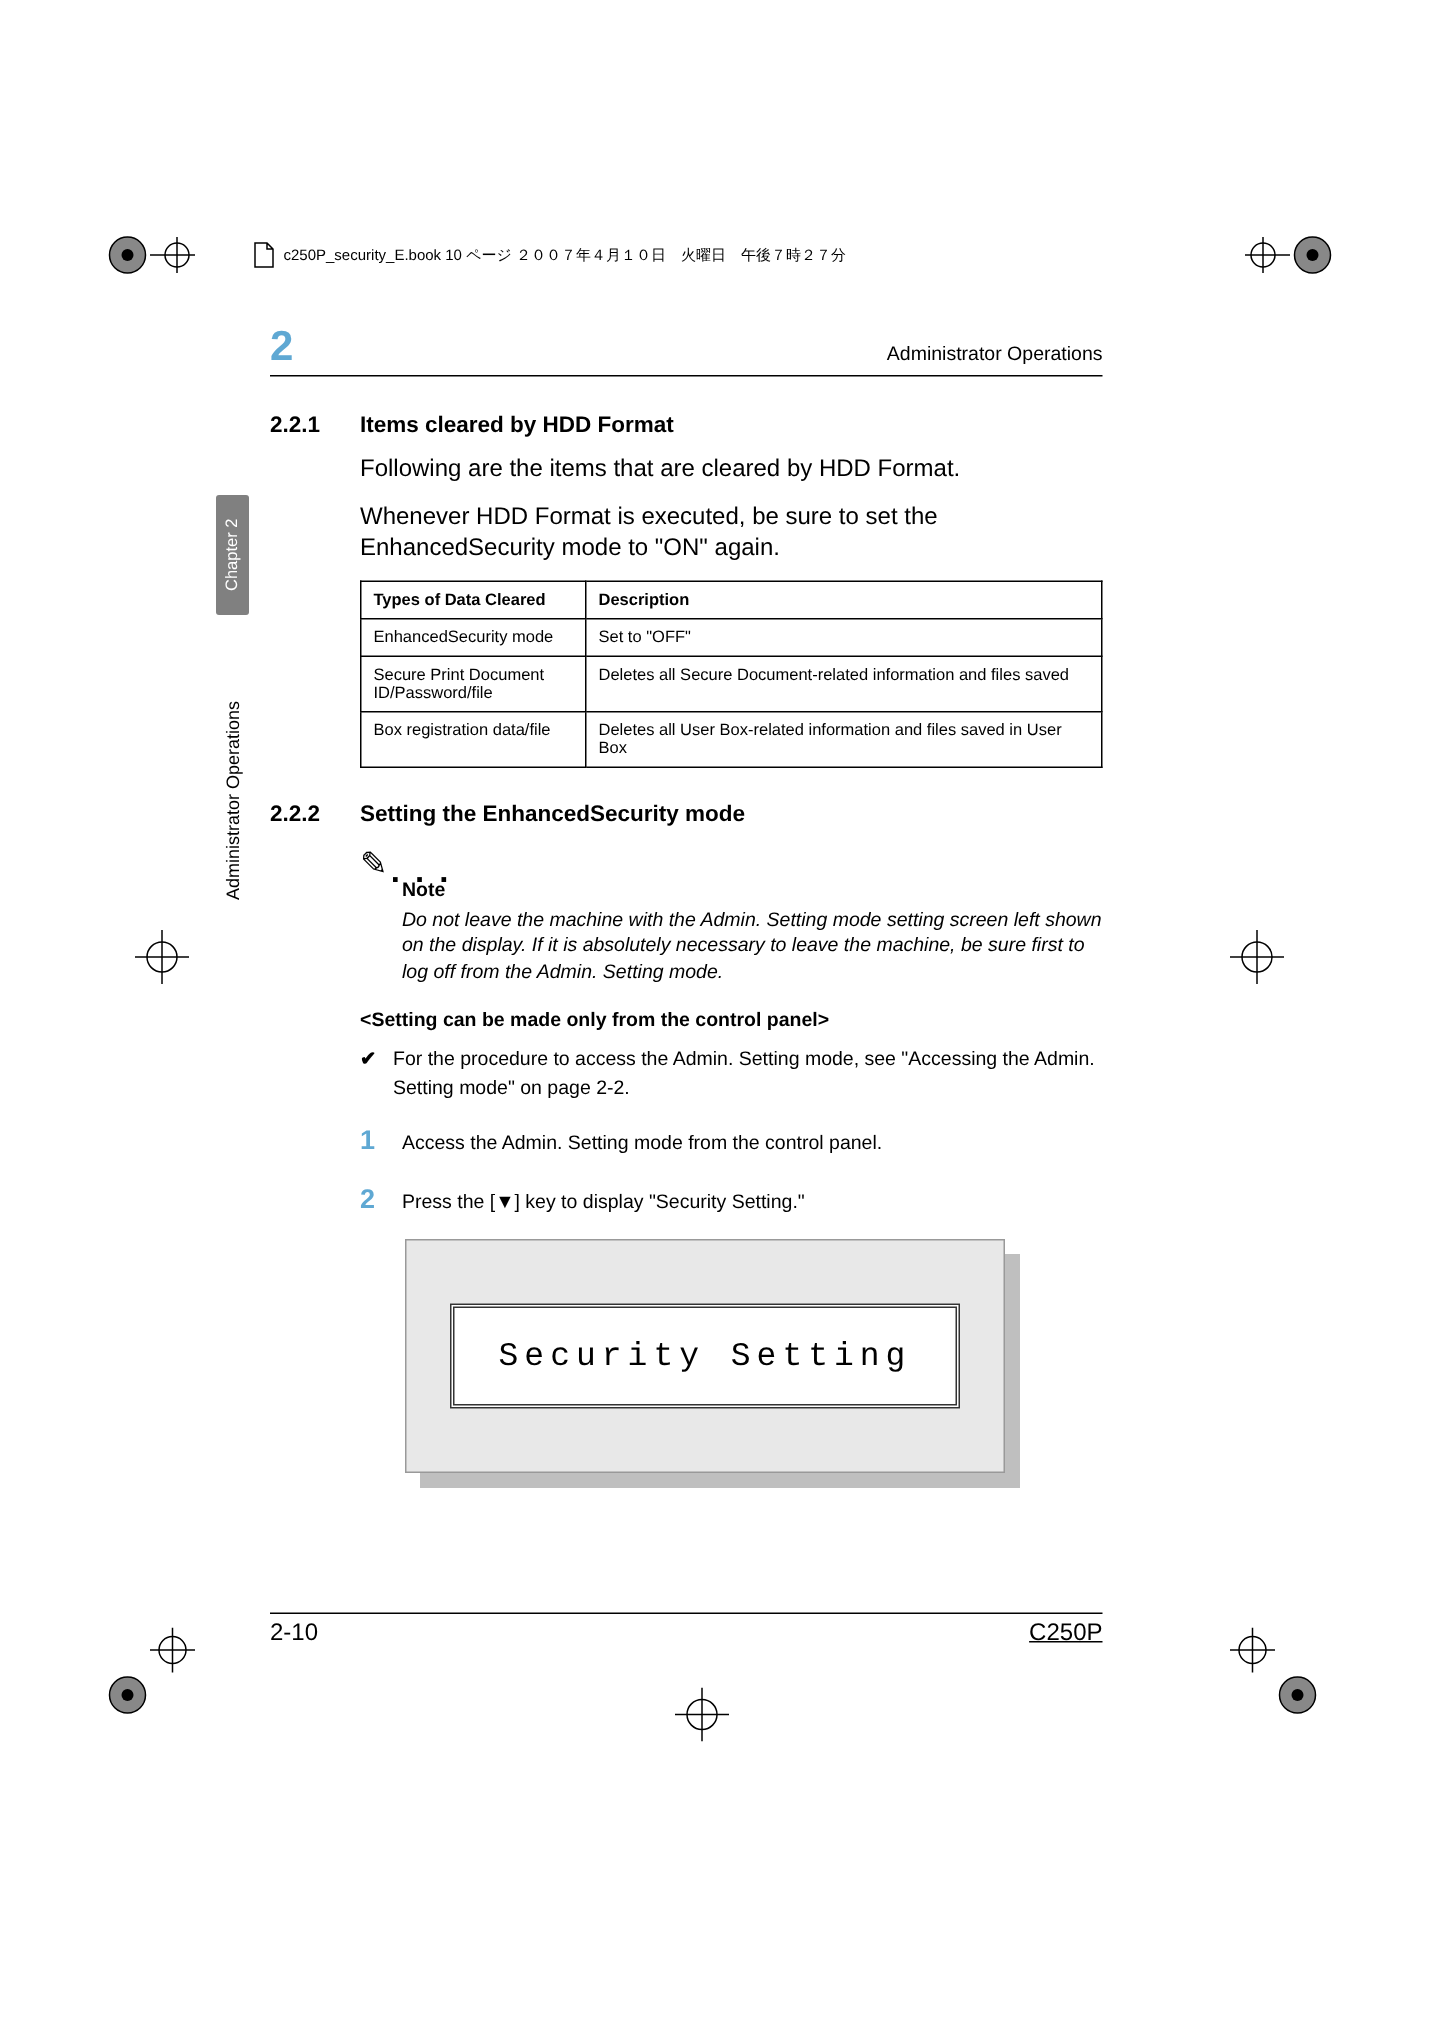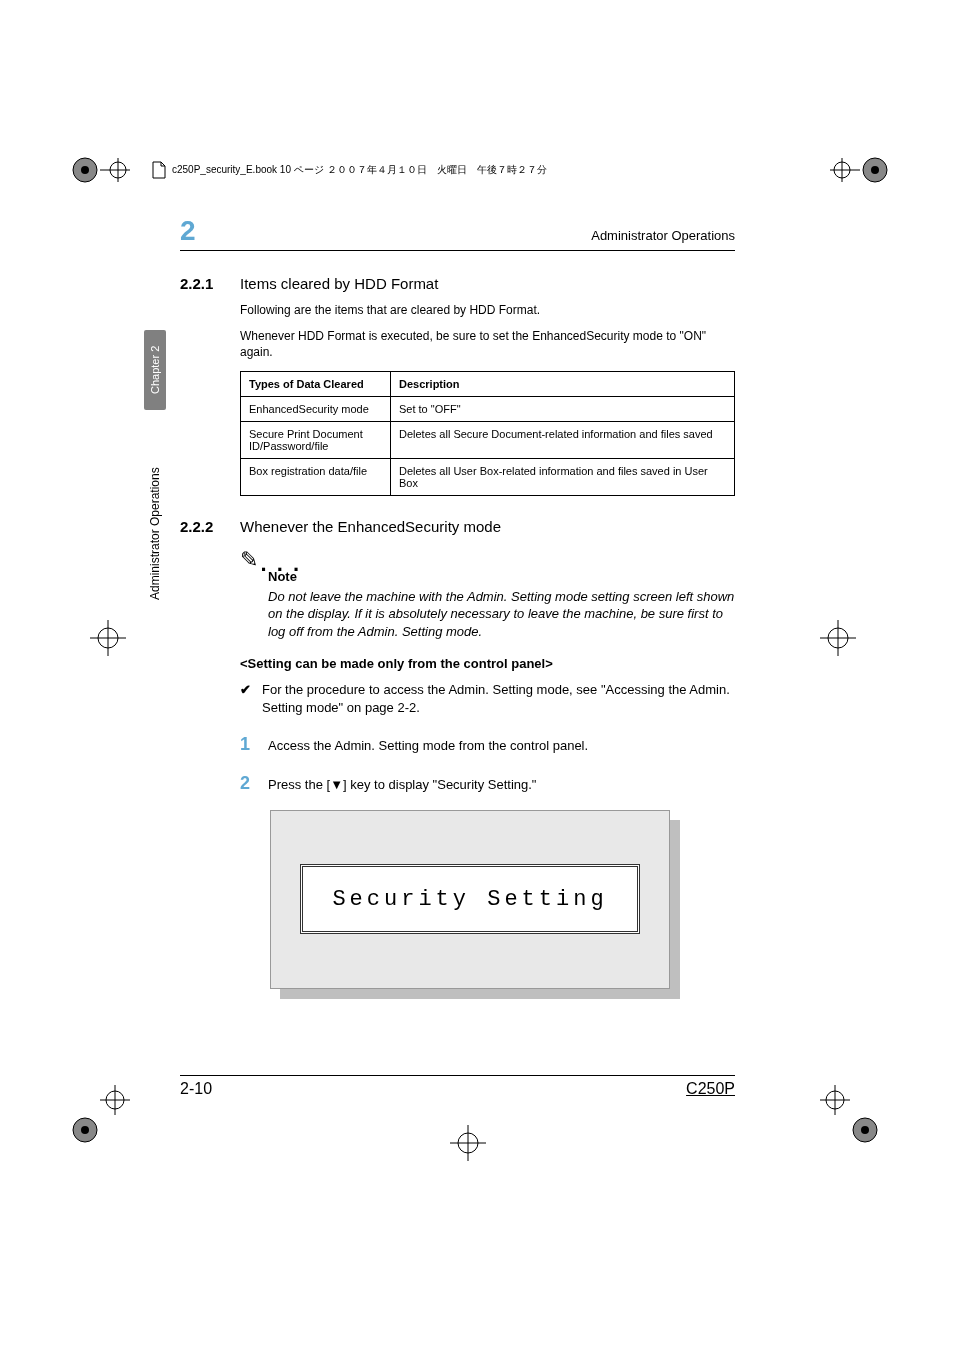--- a/index.html
+++ b/index.html
@@ -8,21 +8,21 @@
     background: #fff;
     width: 954px;
     height: 1350px;
     position: relative;
     color: #000;
   }
   .print-mark { position: absolute; }
   .print-mark svg { display: block; }
   .book-header {
     position: absolute;
-    left: 152px; top: 161px;
+    left: 169px; top: 161px;
     font-size: 10px;
     display: flex;
     align-items: center;
     gap: 6px;
   }
   .book-header .page-icon {
     width: 14px; height: 18px;
   }
 
   .content {
@@ -43,23 +43,23 @@
     color: #5fa8d3;
     font-family: Arial, sans-serif;
   }
   .running-head .title {
     margin-left: auto;
     font-size: 13px;
   }
 
   .sec-row { display: flex; align-items: center; margin-bottom: 10px; }
   .sec-num { width: 60px; font-weight: bold; font-size: 15px; }
-  .sec-title { font-weight: normal; font-size: 15px; }
-
-  .body-text { margin-left: 60px; font-size: 12px; line-height: 1.35; margin-bottom: 10px; }
+  .sec-title { font-weight: bold; font-size: 15px; }
+
+  .body-text { margin-left: 60px; font-size: 16px; line-height: 1.35; margin-bottom: 10px; }
 
   table.data {
     margin-left: 60px;
     width: 495px;
     border-collapse: collapse;
     font-size: 11px;
     margin-top: 8px;
     margin-bottom: 22px;
     border-radius: 28px;
   }
@@ -84,21 +84,21 @@
 
   .check-item { margin-left: 60px; display: flex; font-size: 13px; line-height: 1.4; margin-bottom: 14px; }
   .check-item .mark { width: 22px; flex-shrink: 0; font-weight: bold; }
 
   .step { margin-left: 60px; display: flex; font-size: 13px; line-height: 1.4; margin-bottom: 14px; align-items: baseline; }
   .step .num { width: 28px; flex-shrink: 0; font-size: 18px; color: #5fa8d3; font-weight: bold; font-family: Arial, sans-serif; }
 
   .lcd-wrap {
     margin-left: 90px;
     width: 400px;
-    height: 179px;
+    height: 156px;
     position: relative;
     margin-top: 6px;
     padding-left: 20px;
   }
   .lcd-shadow {
     position: absolute; left: 10px; top: 10px; width: 100%; height: 100%;
     background: #bfbfbf;
   }
   .lcd-outer {
     position: absolute; left: 0; top: 0; width: 100%; height: 100%;
@@ -260,21 +260,21 @@
       </tr>
       <tr>
         <td>Box registration data/file</td>
         <td>Deletes all User Box-related information and files saved in User Box</td>
       </tr>
     </tbody>
   </table>
 
   <div class="sec-row">
     <span class="sec-num">2.2.2</span>
-    <span class="sec-title">Whenever the EnhancedSecurity mode</span>
+    <span class="sec-title">Setting the EnhancedSecurity mode</span>
   </div>
 
   <div class="note-block">
     <div class="note-head">
       <span class="pencil">✎</span>
       <span class="dots">. . .</span>
     </div>
     <div class="note-label">Note</div>
     <div class="note-text">Do not leave the machine with the Admin. Setting mode setting screen left shown on the display. If it is absolutely necessary to leave the machine, be sure first to log off from the Admin. Setting mode.</div>
   </div>

